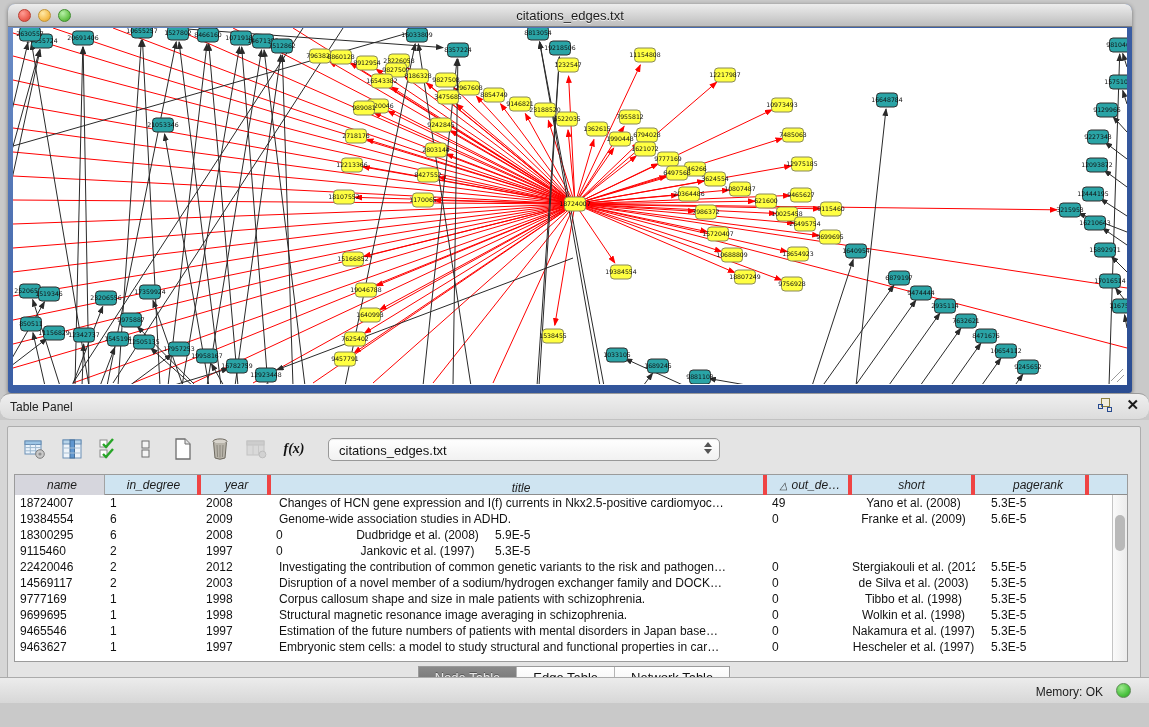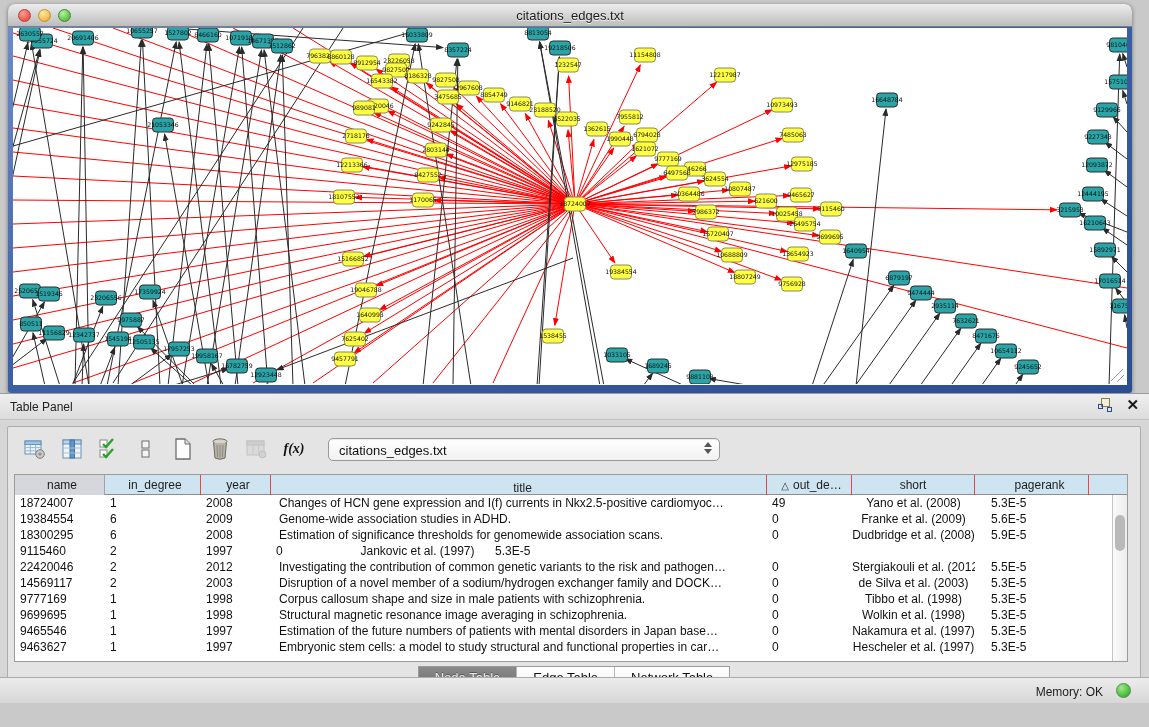--- a/index.html
+++ b/index.html
@@ -18,21 +18,21 @@
   .light { width:13px; height:13px; border-radius:50%; }
   .light.red   { background:radial-gradient(circle at 35% 30%, #ff9d94,#ec6054 60%,#ce4437); border:1px solid #b93d30;}
   .light.yellow{ background:radial-gradient(circle at 35% 30%, #ffe9a8,#f6bf50 60%,#d99b2b); border:1px solid #c09336;}
   .light.green { background:radial-gradient(circle at 35% 30%, #b7f0a8,#6cc74f 60%,#3f9d2f); border:1px solid #3e8d2e;}
   .canvas-holder { position:absolute; left:5px; right:5px; top:24px; bottom:8px;
     background:#ffffff; overflow:hidden; }
   svg.graph { display:block; }
 
   
   .panel-header { position:absolute; left:0; top:393px; width:1149px; height:27px;
-    background:linear-gradient(#efefef,#dcdcdc); border-top:1px solid #9a9a9a; border-bottom:1px solid #c2c2c2;}
+    background:linear-gradient(#efefef,#dcdcdc); border-top:1px solid #9a9a9a; border-bottom:1px solid #c2c2c2;border-radius:10px;}
   .panel-title { position:absolute; left:10px; top:6px; font-size:12px; color:#222; }
   .panel-hdr-icons { position:absolute; right:10px; top:4px; display:flex; gap:14px; align-items:center;}
   .float-ic { position:relative; width:14px; height:14px; }
   .float-ic .sq1 { position:absolute; left:3px; top:0; width:9px; height:9px; border:1px solid #8c8040; background:#f2eedd;}
   .float-ic .sq2 { position:absolute; left:0; top:6px; width:5px; height:5px; border:1px solid #274a8f;}
   .float-ic .sq3 { position:absolute; left:9px; top:9px; width:5px; height:5px; border:1px solid #274a8f;}
   .close-x { font-size:15px; font-weight:bold; color:#1a1a1a; line-height:14px; cursor:default;}
 
   
   .panel-body { position:absolute; left:0; top:420px; width:1149px; height:281px; background:#d6d6d6; }
@@ -44,23 +44,23 @@
   .dropdown { margin-left:10px; width:392px; height:23px; background:linear-gradient(#ffffff,#f1f1f1);
     border:1px solid #989898; border-radius:5px; position:relative; box-shadow:inset 0 1px 1px rgba(0,0,0,.08);}
   .dropdown .dval { position:absolute; left:10px; top:4px; font-size:13px; color:#111; }
   .dropdown .spin { position:absolute; right:7px; top:3px; display:flex; flex-direction:column; gap:2px;}
   .dropdown .spin i { width:0; height:0; border-left:4px solid transparent; border-right:4px solid transparent; }
   .dropdown .spin .up { border-bottom:5px solid #555; }
   .dropdown .spin .dn { border-top:5px solid #555; }
 
   .table-wrap { position:absolute; left:6px; top:47px; width:1114px; height:188px;
     background:#ffffff; border:1px solid #9b9b9b; }
-  .thead { display:flex; height:20px; background:#cfe4f1; border-bottom:1px solid #8d8d8d; }
+  .thead { display:flex; height:20px; background:#cfe4f1; border-bottom:1px solid #8d8d8d;font-style:italic; }
   .hcell { height:20px; font-size:12px; color:#1d1d1d; display:flex; align-items:center; justify-content:center;
-    border-right:1px solid #ef4444; overflow:hidden; white-space:nowrap; }
+    border-right:4px solid #ef4444; overflow:hidden; white-space:nowrap; }
   .hcell.namecol { background:#d6d6dd; border-right:1px solid #a2a2a2; }
   .sortglyph { font-size:10px; margin-right:4px; color:#333; }
   .trow { display:flex; height:16px; }
   .cell { font-size:12px; color:#111; white-space:nowrap; overflow:hidden; line-height:16px; }
   .c0 { width:90px;  padding-left:5px; }
   .c1 { width:96px;  padding-left:5px; }
   .c2 { width:70px;  padding-left:5px; }
   .c3 { width:496px; padding-left:8px;align-items:flex-end; }
   .c4 { width:85px;  padding-left:5px; }
   .c5 { width:123px; text-align:center; }
@@ -846,21 +846,20 @@
               <div class="cell c2">2009</div>
               <div class="cell c3">Genome-wide association studies in ADHD.</div>
               <div class="cell c4">0</div>
               <div class="cell c5">Franke et al. (2009)</div>
               <div class="cell c6">5.6E-5</div>
             </div>
             <div class="trow">
               <div class="cell c0">18300295</div>
               <div class="cell c1">6</div>
               <div class="cell c2">2008</div>
-              <div class="cell c3">Estimation of significance thresholds for genomewide association scans.</div>
               <div class="cell c4">0</div>
               <div class="cell c5">Dudbridge et al. (2008)</div>
               <div class="cell c6">5.9E-5</div>
             </div>
             <div class="trow">
               <div class="cell c0">9115460</div>
               <div class="cell c1">2</div>
               <div class="cell c2">1997</div>
               <div class="cell c4">0</div>
               <div class="cell c5">Jankovic et al. (1997)</div>

